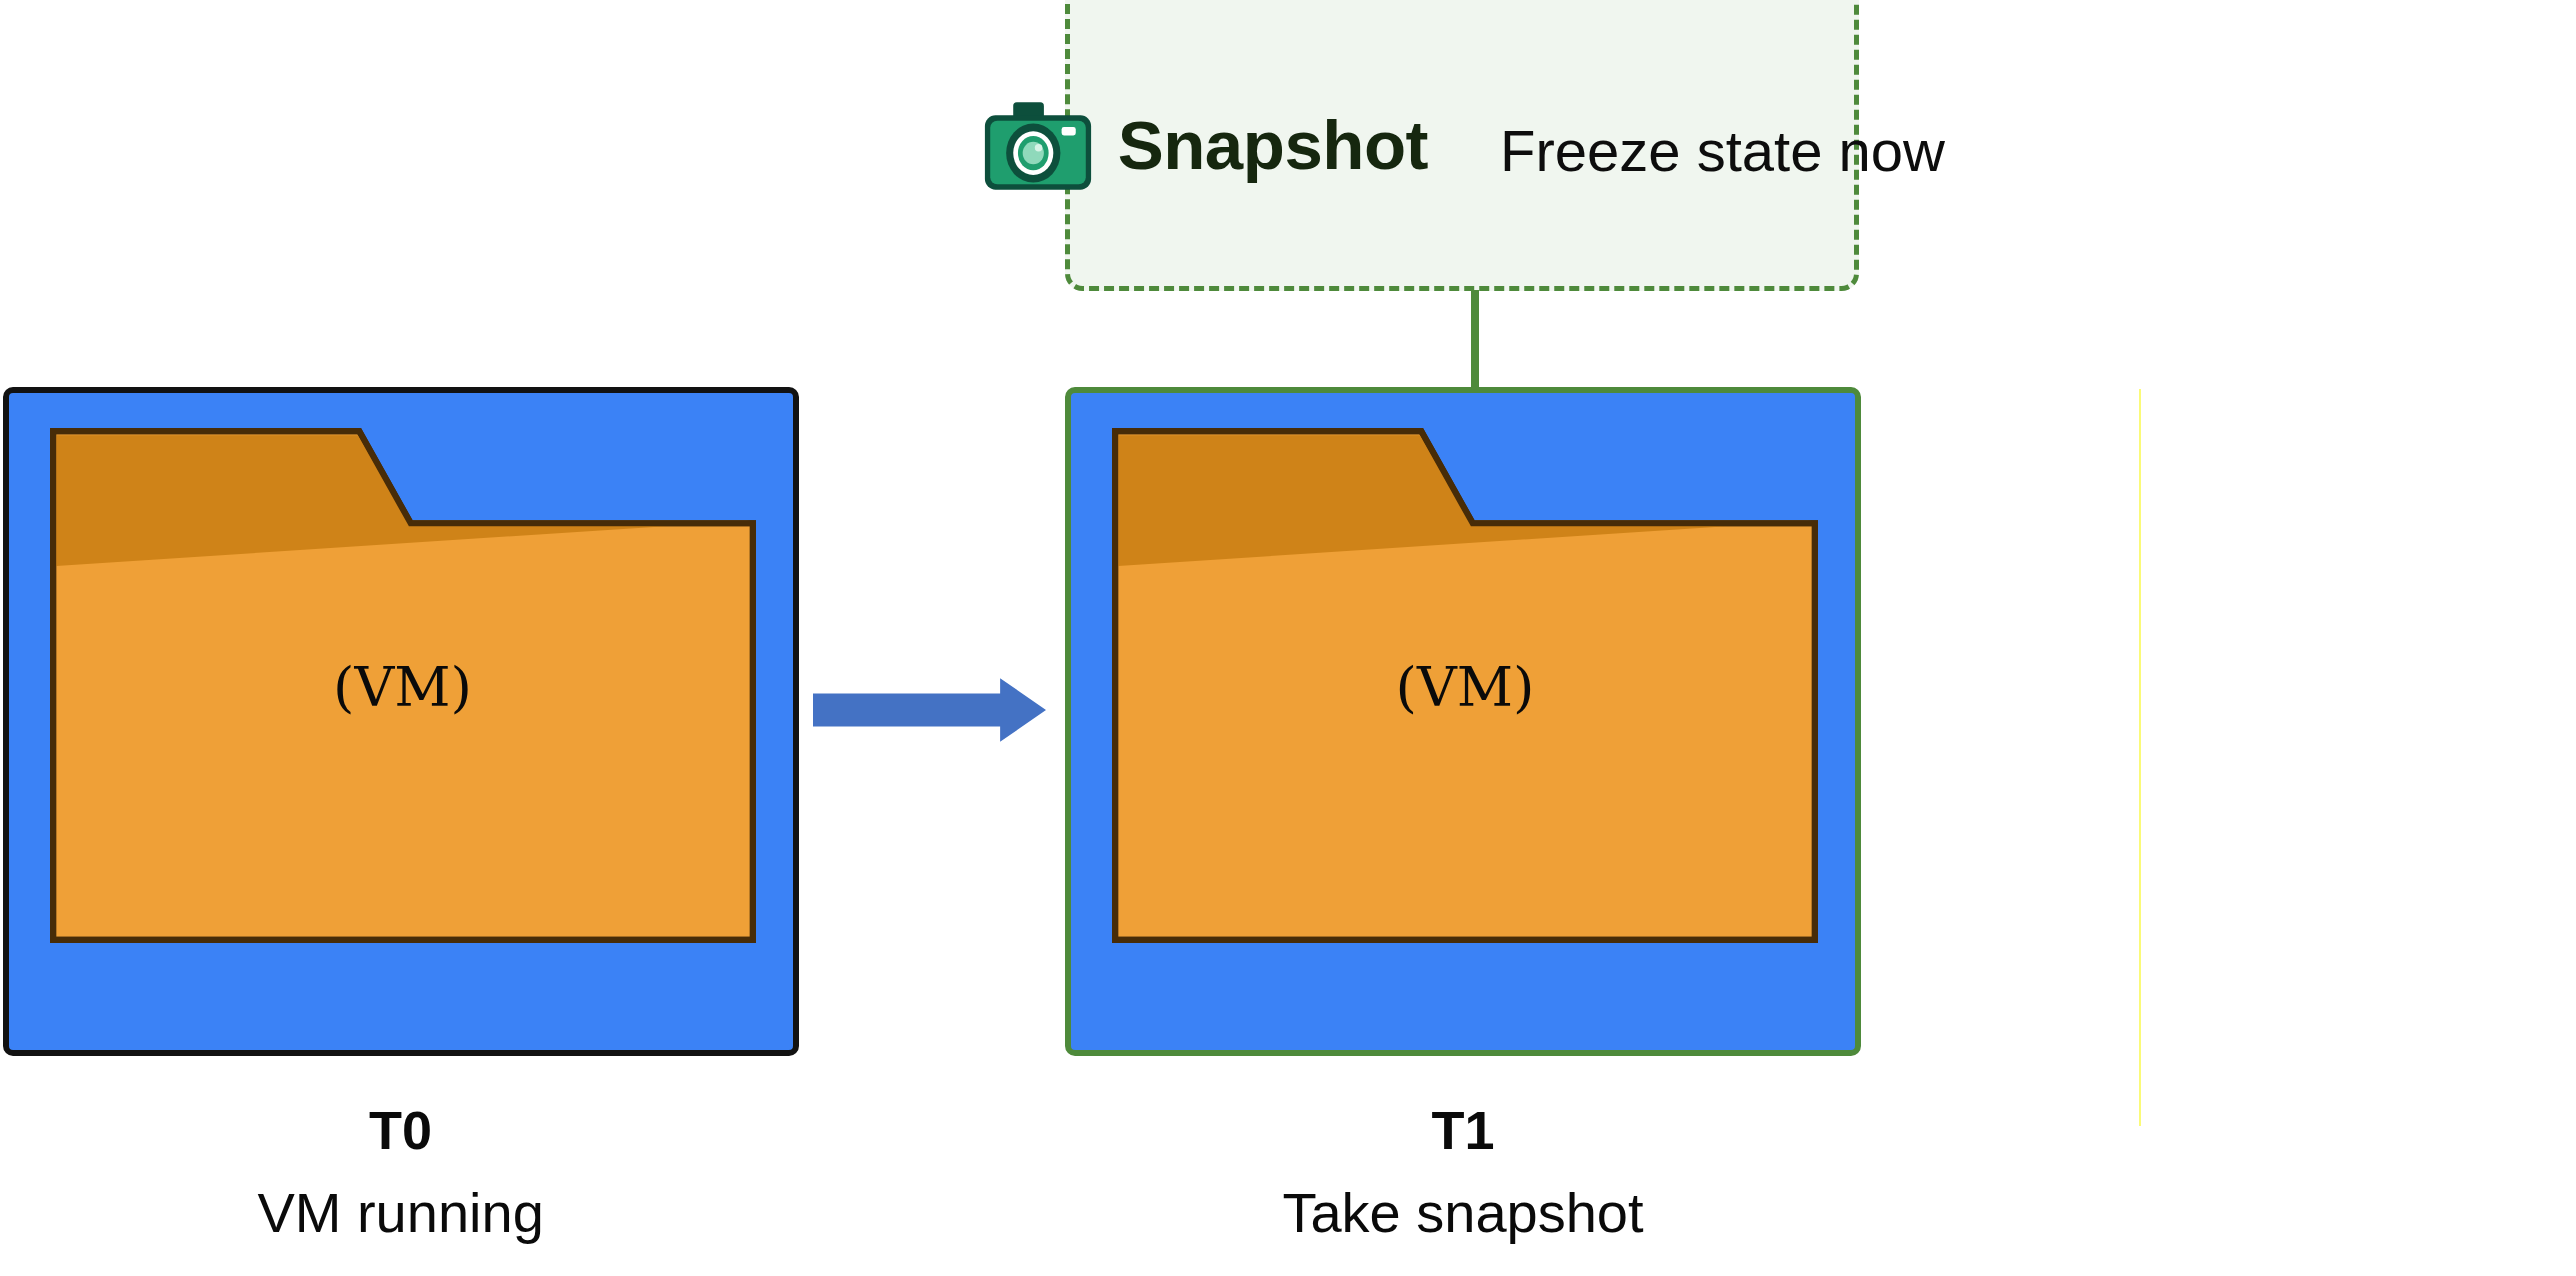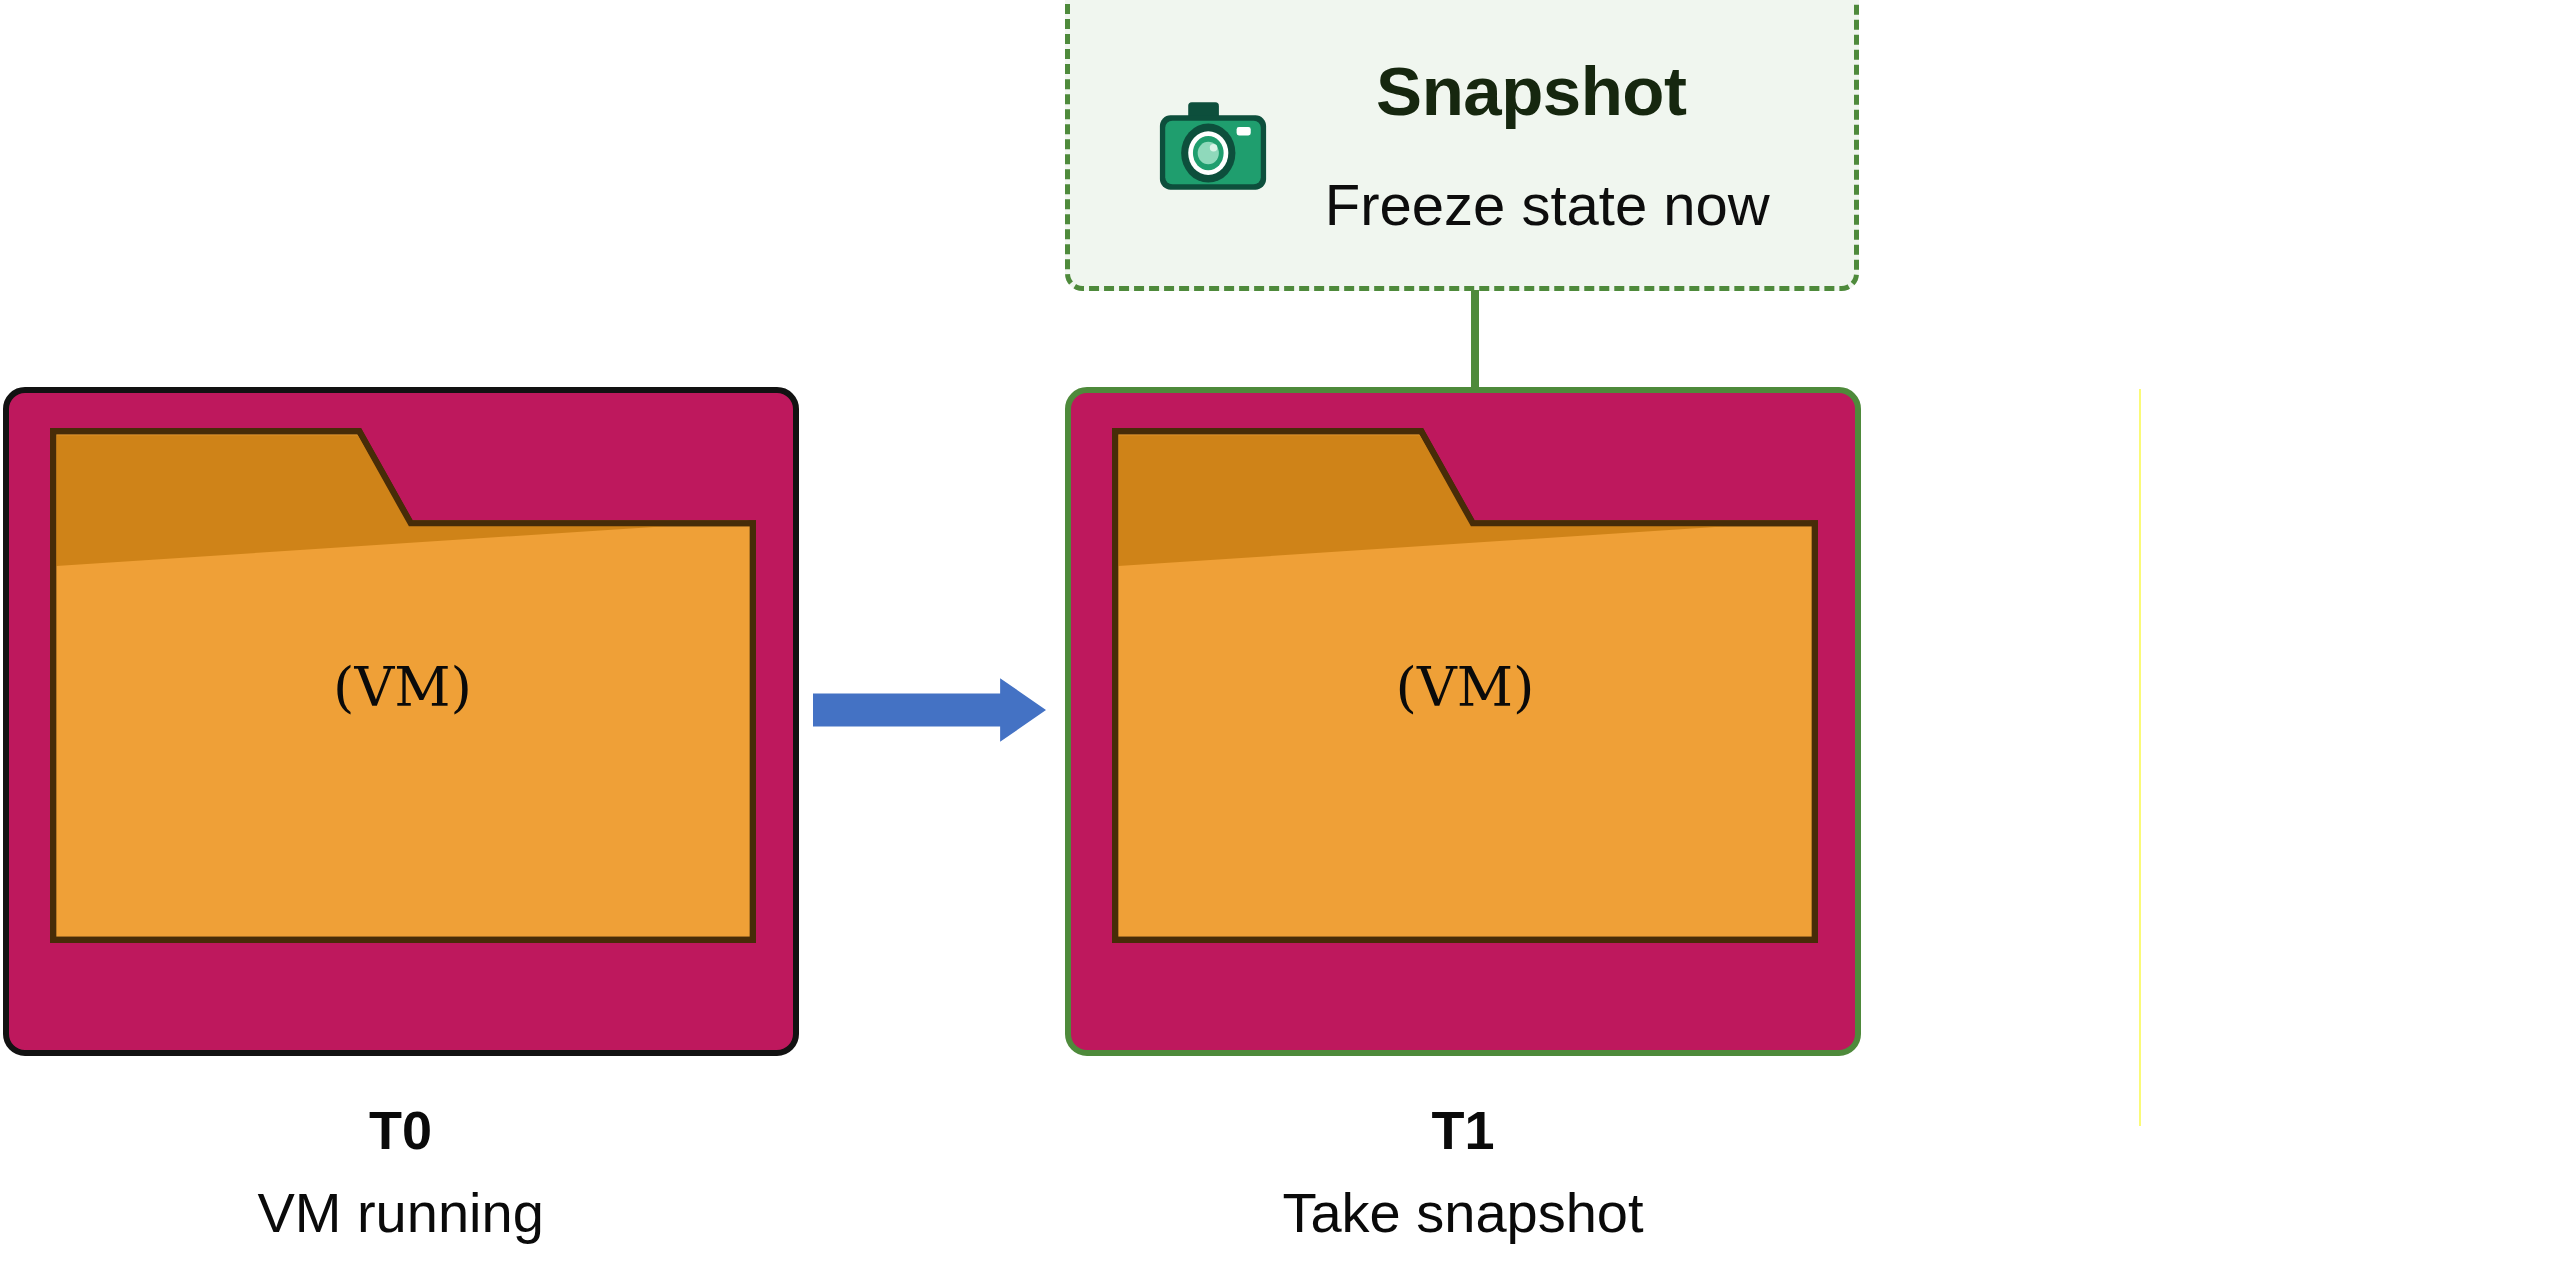--- a/index.html
+++ b/index.html
@@ -37,22 +37,22 @@
     padding-top: 25px;
   }
   .snapshot-icon {
     flex: 0 0 auto;
     width: 118px;
     height: 118px;
     display: block;
   }
   .snapshot-text {
     display: flex;
-    flex-direction: column;
-    align-items: center;
+    flex-direction: row;
+    align-items: flex-end;
     justify-content: center;
     line-height: 1.0;
     gap: 40px;
   }
   .snapshot-title {
     font-size: 69px;
     font-weight: bold;
     color: #16270f;
     letter-spacing: -0.5px;
     white-space: nowrap;
@@ -73,22 +73,22 @@
     top: 290px;
     width: 7.7px;
     height: 101px;
     background: #4e8a3b;
   }
 
   
   .vm-stage {
     position: absolute;
     box-sizing: border-box;
-    background: #be185d;
-    border-radius: 22px;
+    background: #3b82f6;
+    border-radius: 10px;
   }
   .vm-stage.t0 {
     left: 2.6px;
     top: 387px;
     width: 796px;
     height: 669px;
     border: 6.7px solid #121212;
   }
   .vm-stage.t1 {
     left: 1065px;

